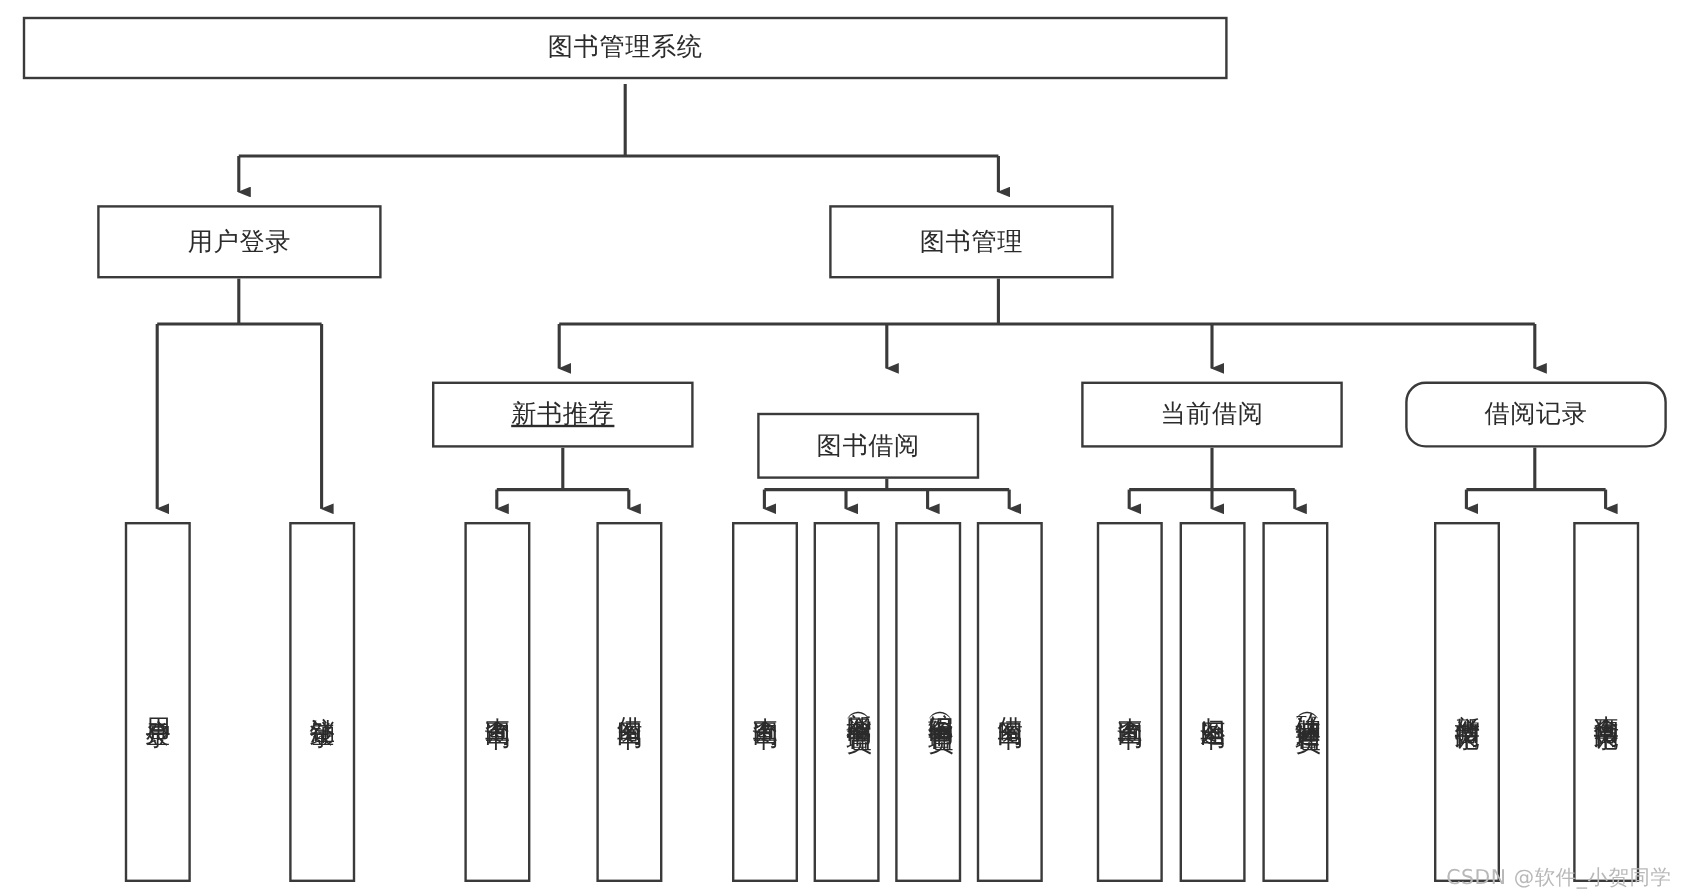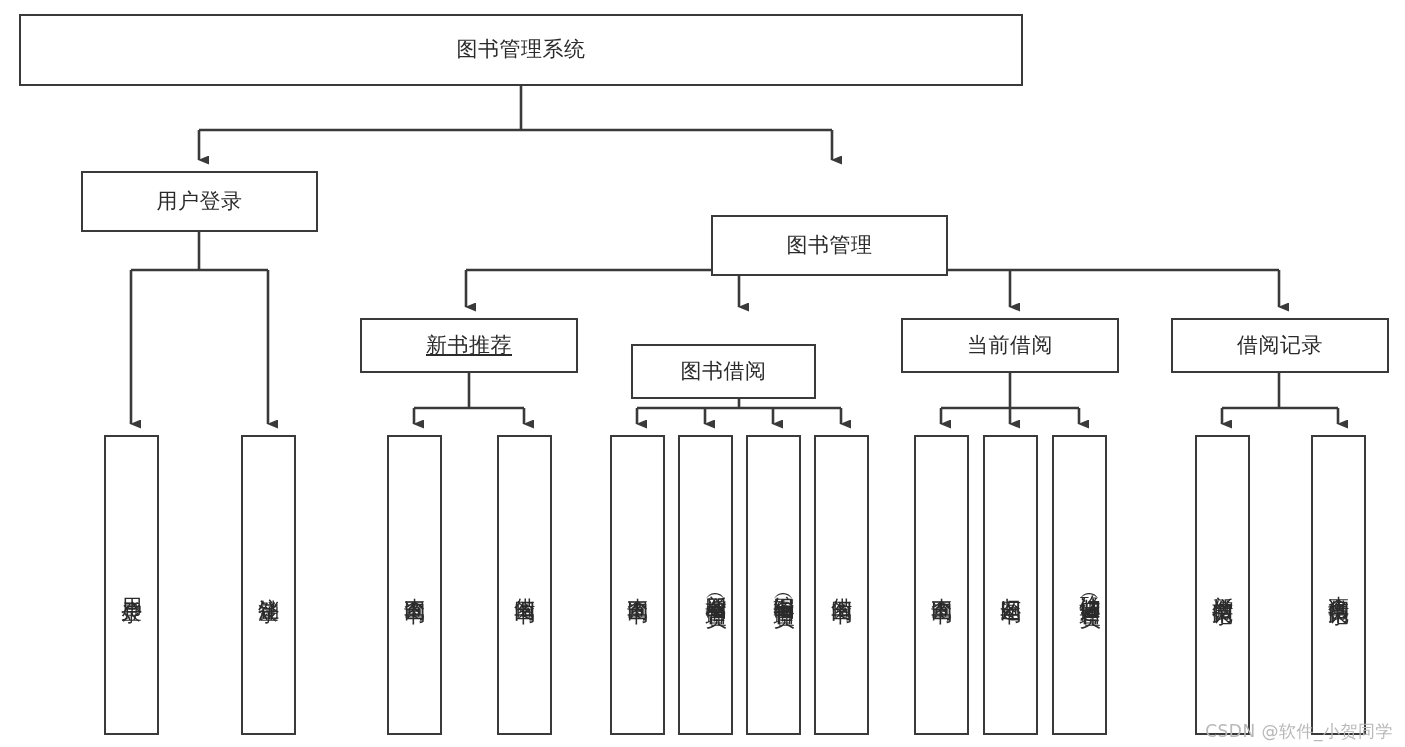--- a/index.html
+++ b/index.html
@@ -119,41 +119,41 @@
       <path d="M1010,408 L1010,424" marker-end="url(#arrowhead)"></path>
       <path d="M1079,408 L1079,424" marker-end="url(#arrowhead)"></path>
 
       <path d="M1279,373 L1279,408"></path>
       <path d="M1222,408 L1338,408"></path>
       <path d="M1222,408 L1222,424" marker-end="url(#arrowhead)"></path>
       <path d="M1338,408 L1338,424" marker-end="url(#arrowhead)"></path>
     </g>
   </svg>
 
-  <div class="node node-h" style="left:19px; top:14px; width:1004px; height:72px;">
+  <div class="node node-h" style="left:19px; top:14px; width:1004px; height:52px;">
     <span class="node-label">图书管理系统</span>
   </div>
 
   <div class="node node-h" style="left:81px; top:171px; width:237px; height:61px;">
     <span class="node-label">用户登录</span>
   </div>
-  <div class="node node-h" style="left:711px; top:171px; width:237px; height:61px;margin-top:44px;">
+  <div class="node node-h" style="left:691px; top:171px; width:237px; height:61px;">
     <span class="node-label">图书管理</span>
   </div>
 
   <div class="node node-h" style="left:360px; top:318px; width:218px; height:55px;text-decoration:underline;">
     <span class="node-label">新书推荐</span>
   </div>
   <div class="node node-h" style="left:631px; top:318px; width:185px; height:55px;margin-top:26px;">
     <span class="node-label">图书借阅</span>
   </div>
   <div class="node node-h" style="left:901px; top:318px; width:218px; height:55px;align-items:center;">
     <span class="node-label">当前借阅</span>
   </div>
-  <div class="node node-h" style="left:1171px; top:318px; width:218px; height:55px;">
+  <div class="node node-h" style="left:1171px; top:318px; width:218px; height:55px;border-radius:17px;">
     <span class="node-label">借阅记录</span>
   </div>
 
   <div class="node node-v centered" style="left:104px; top:435px; width:55px; height:300px;">
     <span class="node-label">用户登录</span>
   </div>
   <div class="node node-v centered" style="left:241px; top:435px; width:55px; height:300px;">
     <span class="node-label">注销登录</span>
   </div>
 

